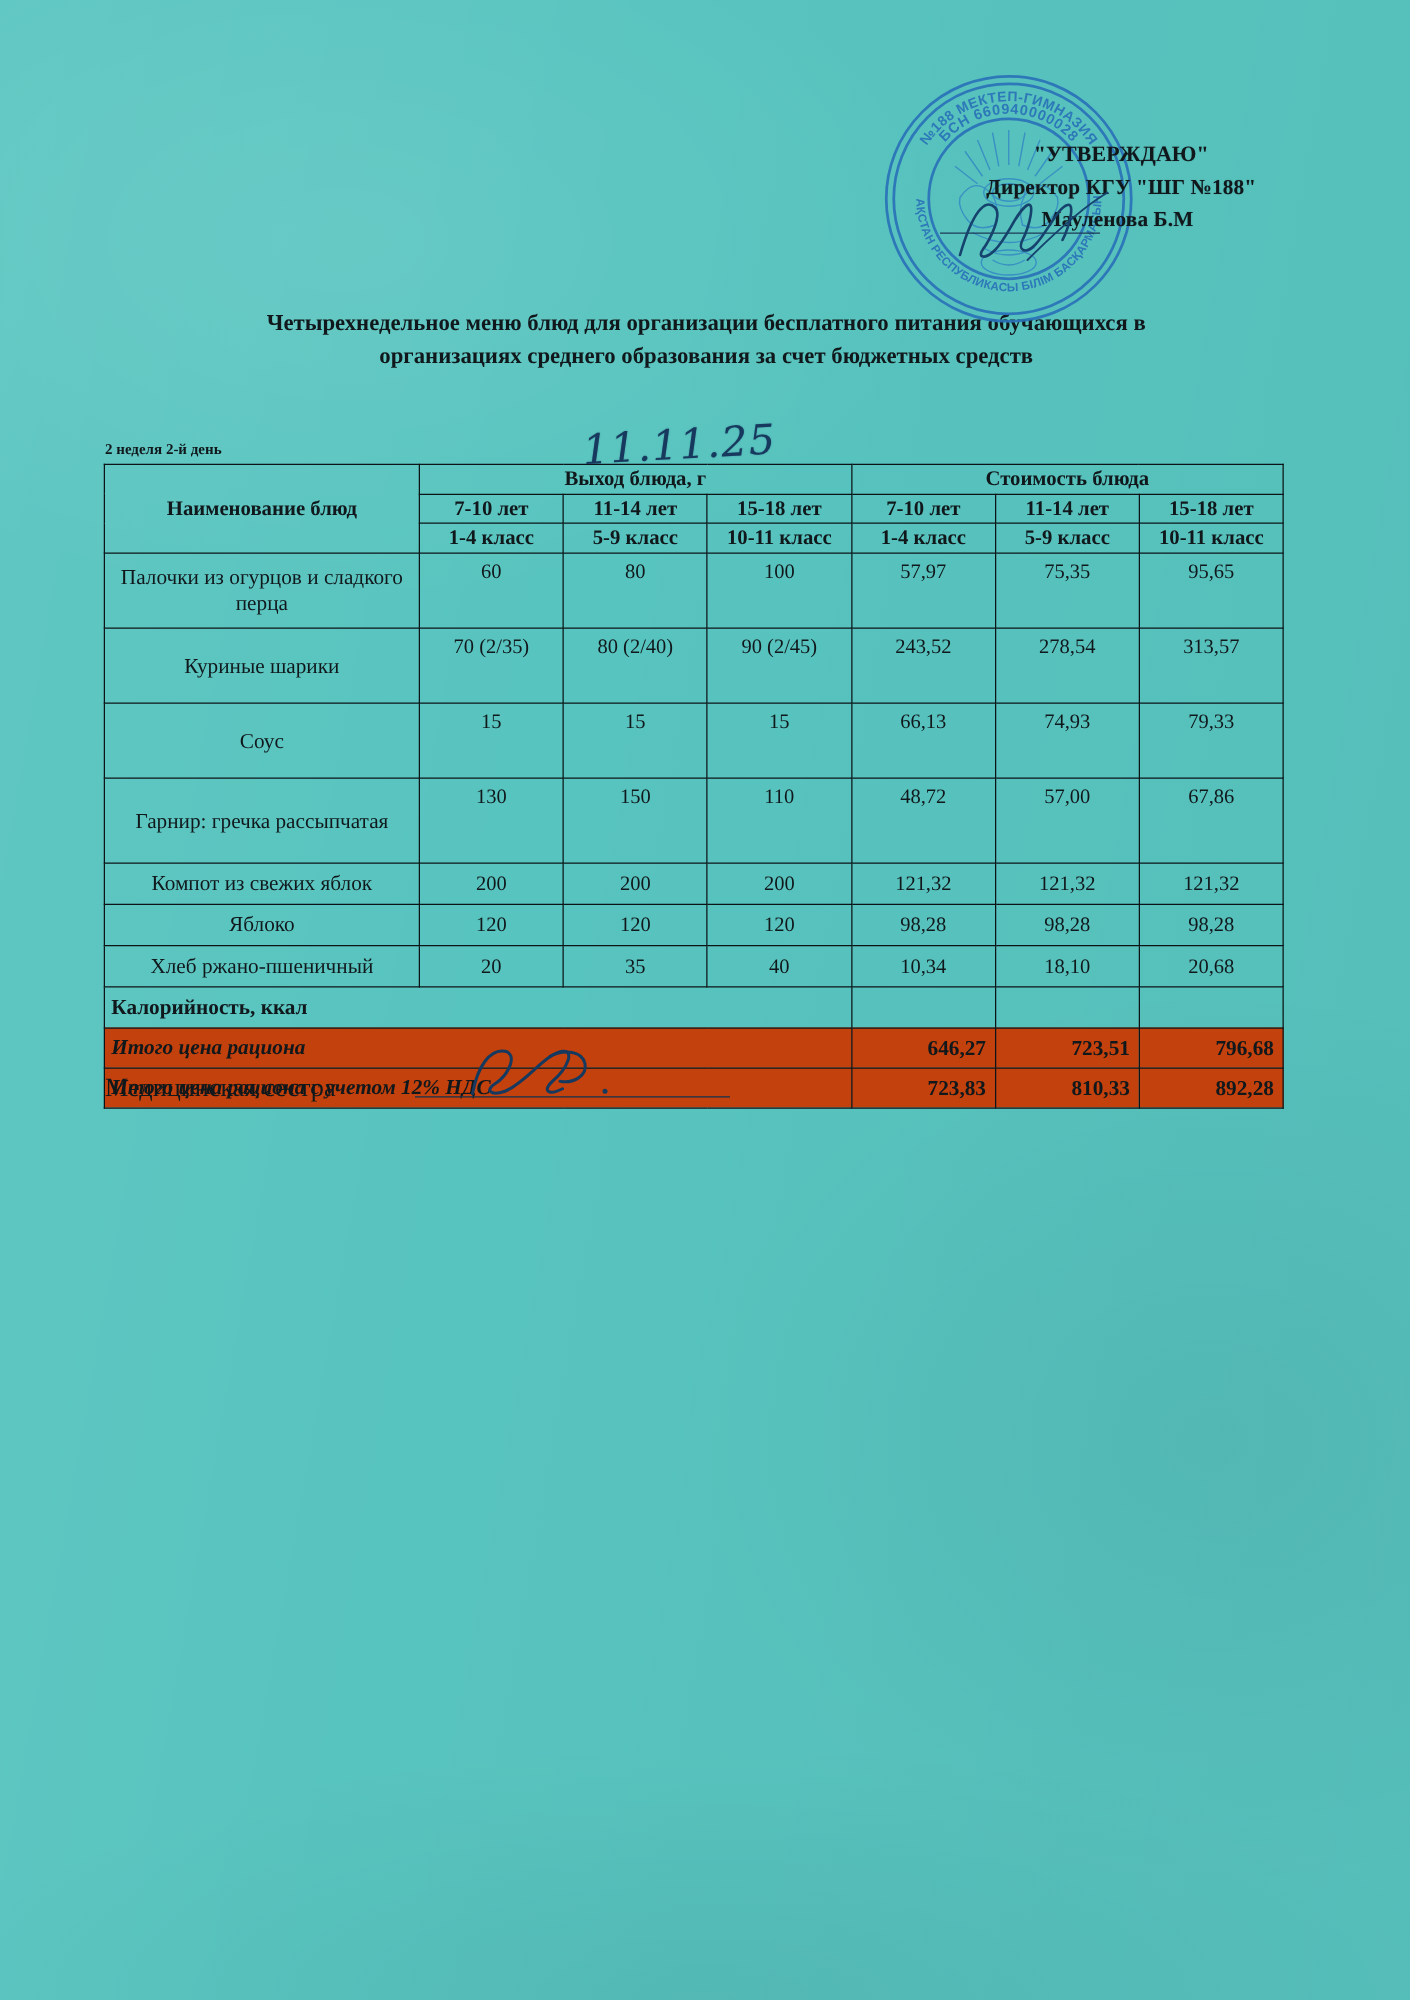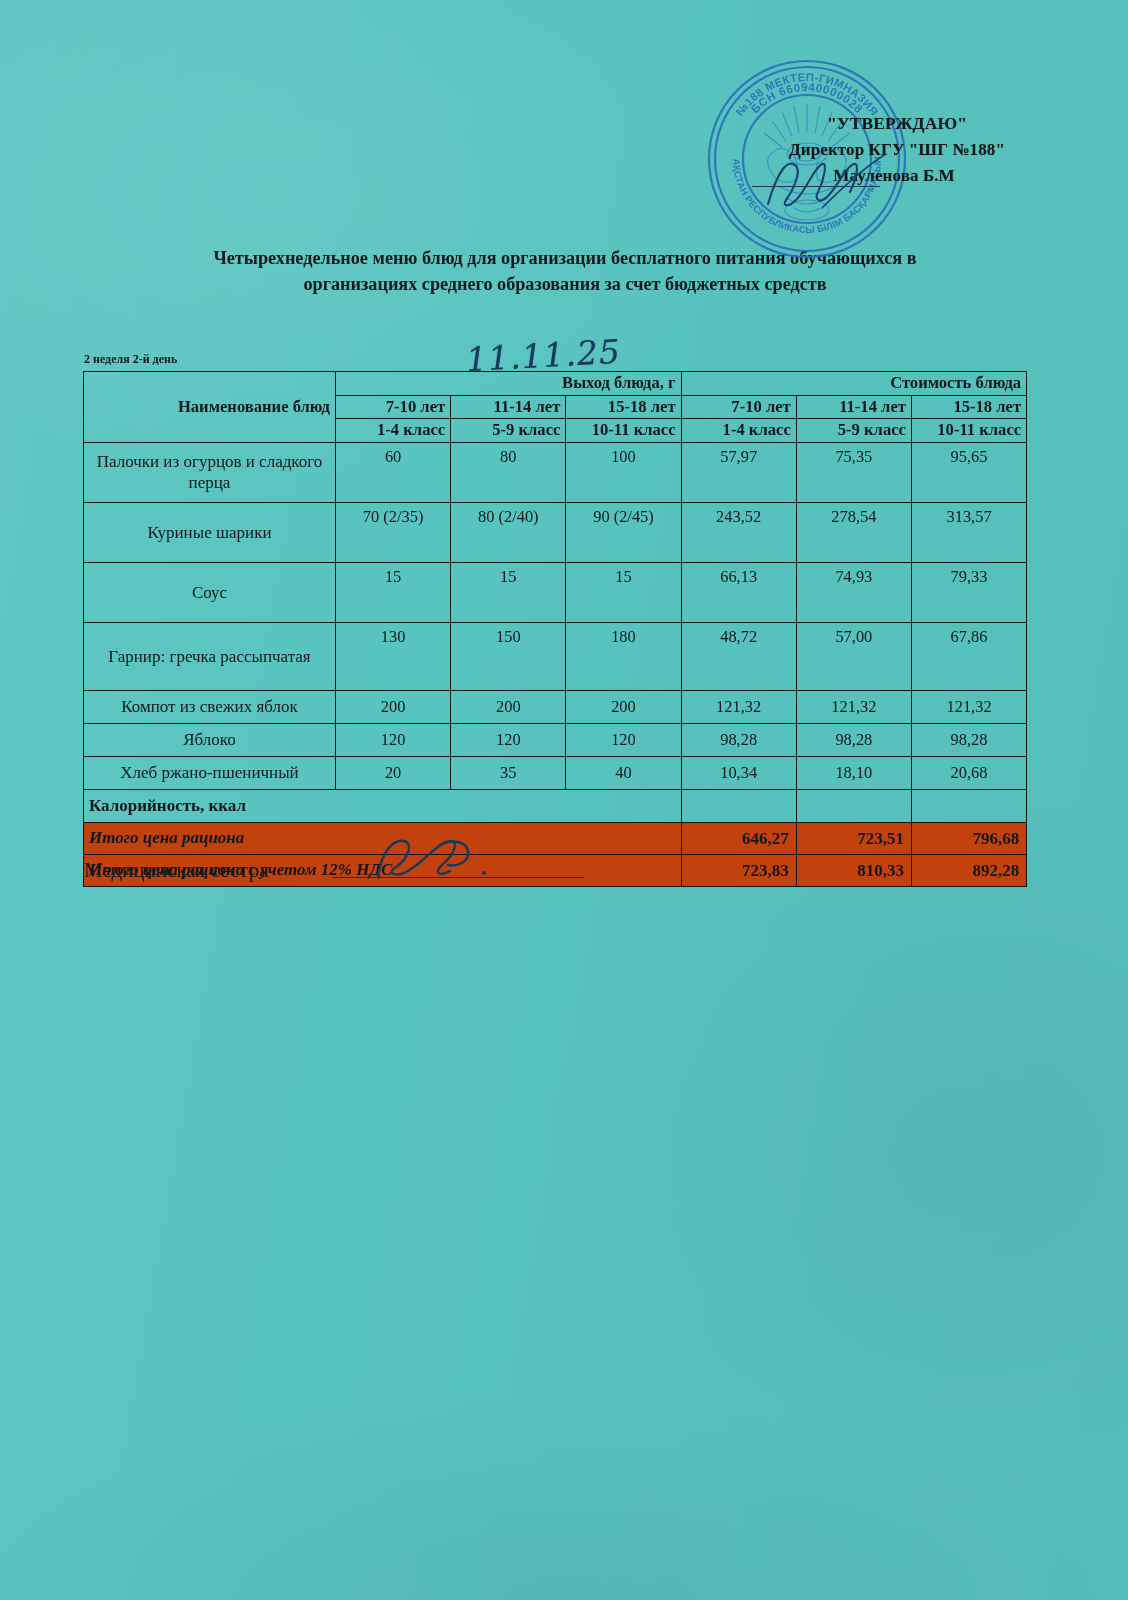--- a/index.html
+++ b/index.html
@@ -139,21 +139,20 @@
   table.menu th, table.menu td {
     border: 1.7px solid #0c1418;
     padding: 1px 5px;
     vertical-align: middle;
     text-align: center;
     line-height: 1.24;
   }
   table.menu thead th {
     font-weight: bold;
     font-size: 16.6px;
-    text-align: right;
   }
   th.name-col { width: 252px; }
   col.c-out, col.c-cost { width: 115.2px; }
 
   td.dish {
     text-align: left;
     vertical-align: top;
     padding-top: 3px;
     font-size: 17px;
     line-height: 1.26;
@@ -362,21 +361,21 @@
           <td>15</td>
           <td>15</td>
           <td>66,13</td>
           <td>74,93</td>
           <td>79,33</td>
         </tr>
         <tr class="tall">
           <td class="dish">Гарнир: гречка рассыпчатая</td>
           <td>130</td>
           <td>150</td>
-          <td>180</td>
+          <td>110</td>
           <td>48,72</td>
           <td>57,00</td>
           <td>67,86</td>
         </tr>
         <tr class="std">
           <td class="dish">Компот из свежих яблок</td>
           <td>200</td>
           <td>200</td>
           <td>200</td>
           <td>121,32</td>

